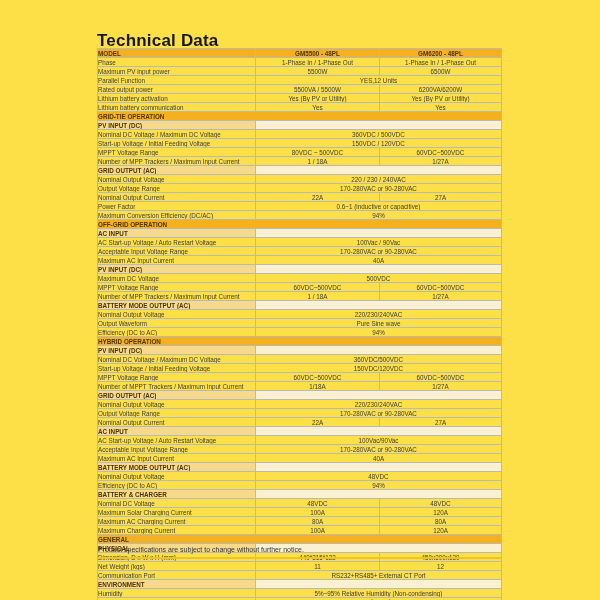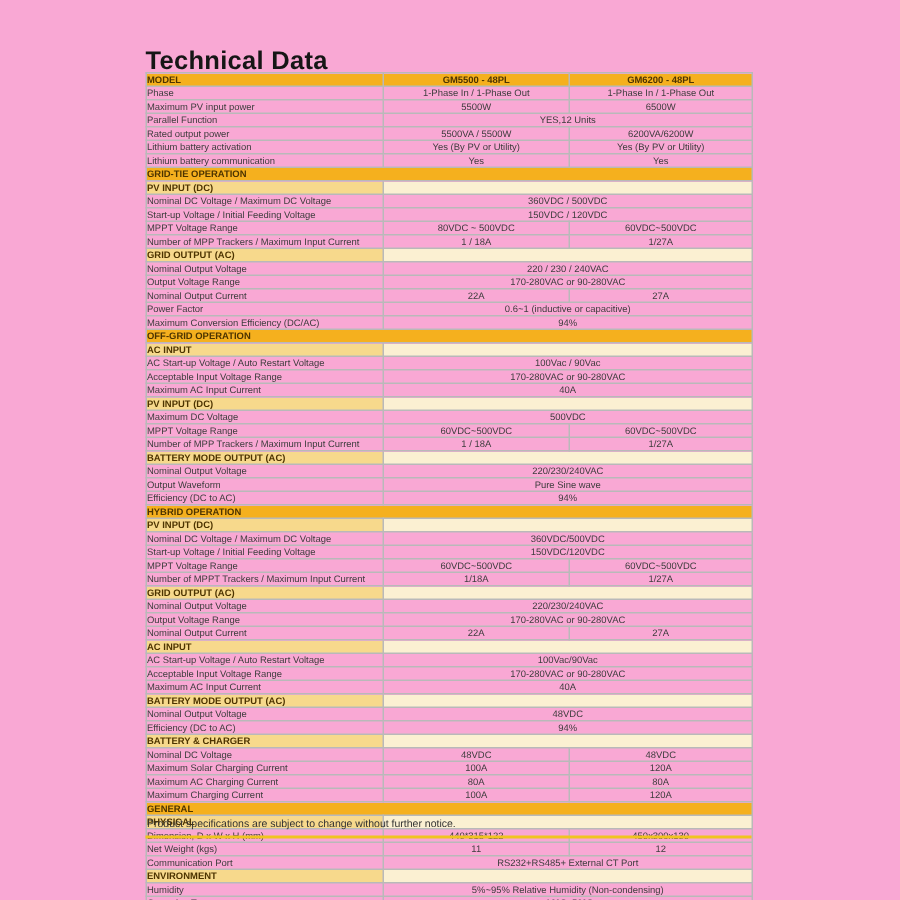--- a/index.html
+++ b/index.html
@@ -1,17 +1,17 @@
 <!DOCTYPE html>
 <html><head>
 <meta charset="utf-8">
 <style>
   html,body{margin:0;padding:0;}
   .page{
-    width:600px;height:600px;background:#f9a8d4;position:relative;
+    width:600px;height:600px;background:#fde047;position:relative;
     font-family:"Liberation Sans", sans-serif;overflow:hidden;
   }
   .title{
     position:absolute;left:97px;top:31px;margin:0;
     font-size:17px;font-weight:bold;color:#161616;letter-spacing:.2px;
   }
   table.spec{
     position:absolute;left:97px;top:48px;width:404px;
     border-collapse:collapse;table-layout:fixed;
   }

